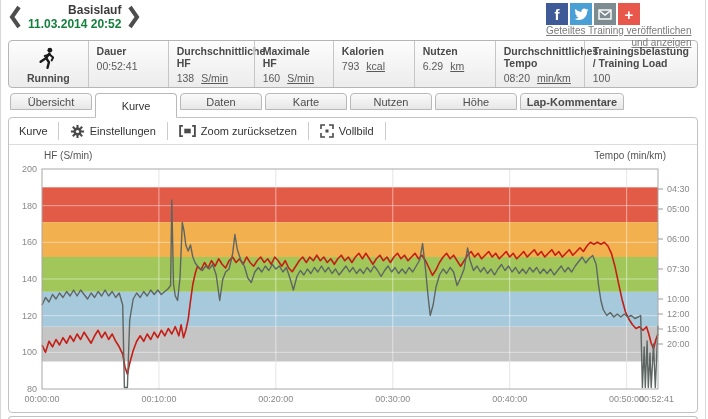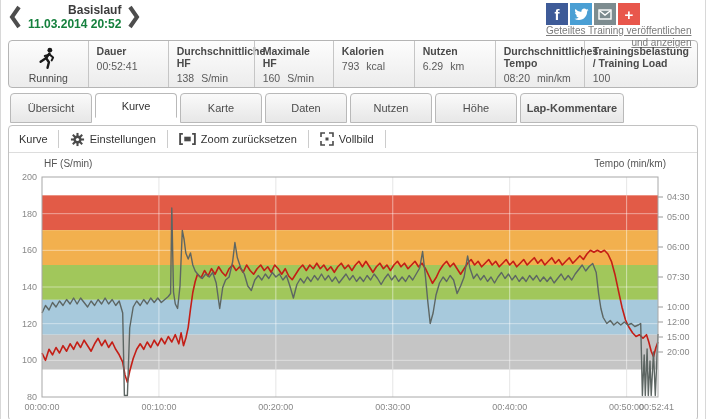--- a/index.html
+++ b/index.html
@@ -13,28 +13,28 @@
   .t2{font-size:12px;font-weight:bold;color:#15803d;line-height:14px;}
   .shareblock{display:flex;flex-direction:column;align-items:flex-start;width:152px;margin-top:0;}
   .sicons{display:flex;gap:2px;}
   .sicon{width:22px;height:22px;display:flex;align-items:center;justify-content:center;color:#fff;
          font-weight:bold;font-size:15px;cursor:pointer;}
   .slink{font-size:10px;color:#7b7b7b;text-decoration:underline;line-height:12px;cursor:pointer;}
   
   .stats{display:flex;border:1px solid #b5b5b5;border-radius:4px;height:48px;
          background:linear-gradient(#fdfdfd,#ececec);box-sizing:border-box;}
   .cell{border-left:1px solid #c6c6c6;padding:4px 8px 0 8px;box-sizing:border-box;}
-  .cell:first-child{border-left:none;display:flex;flex-direction:column;align-items:center;justify-content:center;padding:2px 0 0 0;}
+  .cell:first-child{border-left:none;display:flex;flex-direction:column;align-items:center;justify-content:center;padding:2px 0 0 0;font-weight:bold;}
   .clabel{font-size:10.5px;font-weight:bold;color:#4a4a4a;line-height:12px;}
   .cval{font-size:10.5px;color:#5a5a5a;margin-top:3px;}
-  .cval .unit{margin-left:7px;}
+  .cval .unit{margin-left:7px;text-decoration:underline;}
   .sportname{font-size:10.5px;color:#4a4a4a;margin-top:1px;}
   
   .tabs{display:flex;gap:3px;margin-top:5px;padding-left:2px;position:relative;z-index:2;}
-  .tab{height:30px;border:1px solid #b9b9b9;border-bottom:1px solid #b9b9b9;border-radius:4px 4px 0 0;
+  .tab{height:17px;border:1px solid #b9b9b9;border-bottom:1px solid #b9b9b9;border-radius:4px 4px 0 0;
        background:linear-gradient(#fafafa,#e7e7e7);font-size:11px;color:#4c4c4c;
        display:flex;align-items:center;justify-content:center;cursor:pointer;box-sizing:border-box;}
   .tab.active{background:#fff;border-bottom:1px solid #fff;height:25px;margin-bottom:-3px;font-weight:normal;color:#333;}
   .w82{width:82px;}.w104{width:104px;font-weight:bold;}
   
   .panel{border:1px solid #c2c2c2;border-radius:4px;margin-top:2px;background:#fff;position:relative;z-index:1;}
   .toolbar{height:26px;display:flex;align-items:center;border-bottom:1px solid #ddd;font-size:11px;color:#333;}
   .tbitem{display:flex;align-items:center;gap:5px;padding:0 11px;height:16px;cursor:pointer;}
   .tbdiv{width:1px;height:18px;background:#ccc;}
   .tblabel{padding:0 10px;color:#333;}
@@ -120,22 +120,22 @@
     </div>
     <div class="cell" style="flex:1;">
       <div class="clabel">Trainingsbelastung / Training Load</div>
       <div class="cval"><span>100</span></div>
     </div>
   </div>
 
   <div class="tabs">
     <div class="tab w82">Übersicht</div>
     <div class="tab w82 active">Kurve</div>
+    <div class="tab w82">Daten</div>
     <div class="tab w82">Karte</div>
-    <div class="tab w82">Daten</div>
     <div class="tab w82">Nutzen</div>
     <div class="tab w82">Höhe</div>
     <div class="tab w104">Lap-Kommentare</div>
   </div>
 
   <div class="panel">
     <div class="toolbar">
       <div class="tblabel">Kurve</div>
       <div class="tbdiv"></div>
       <div class="tbitem">

